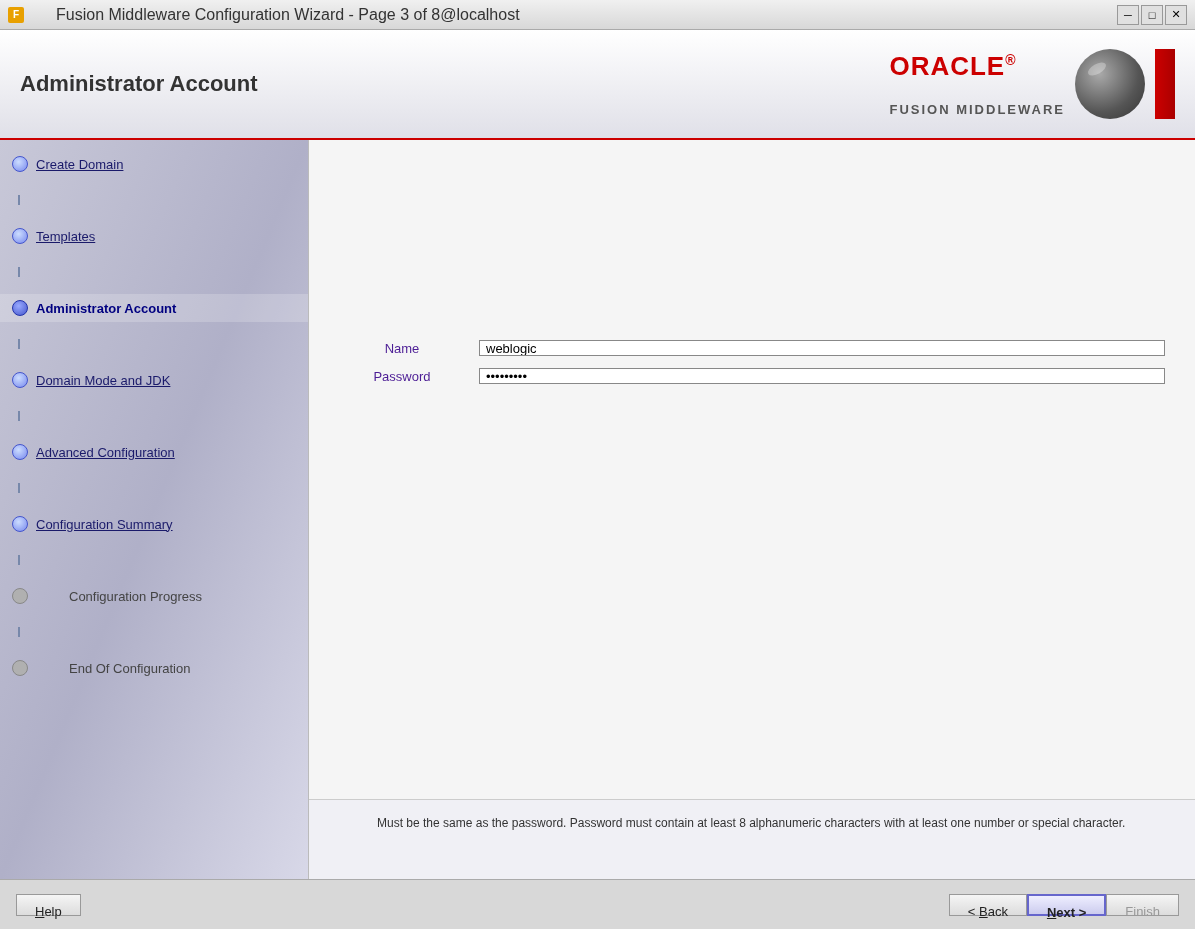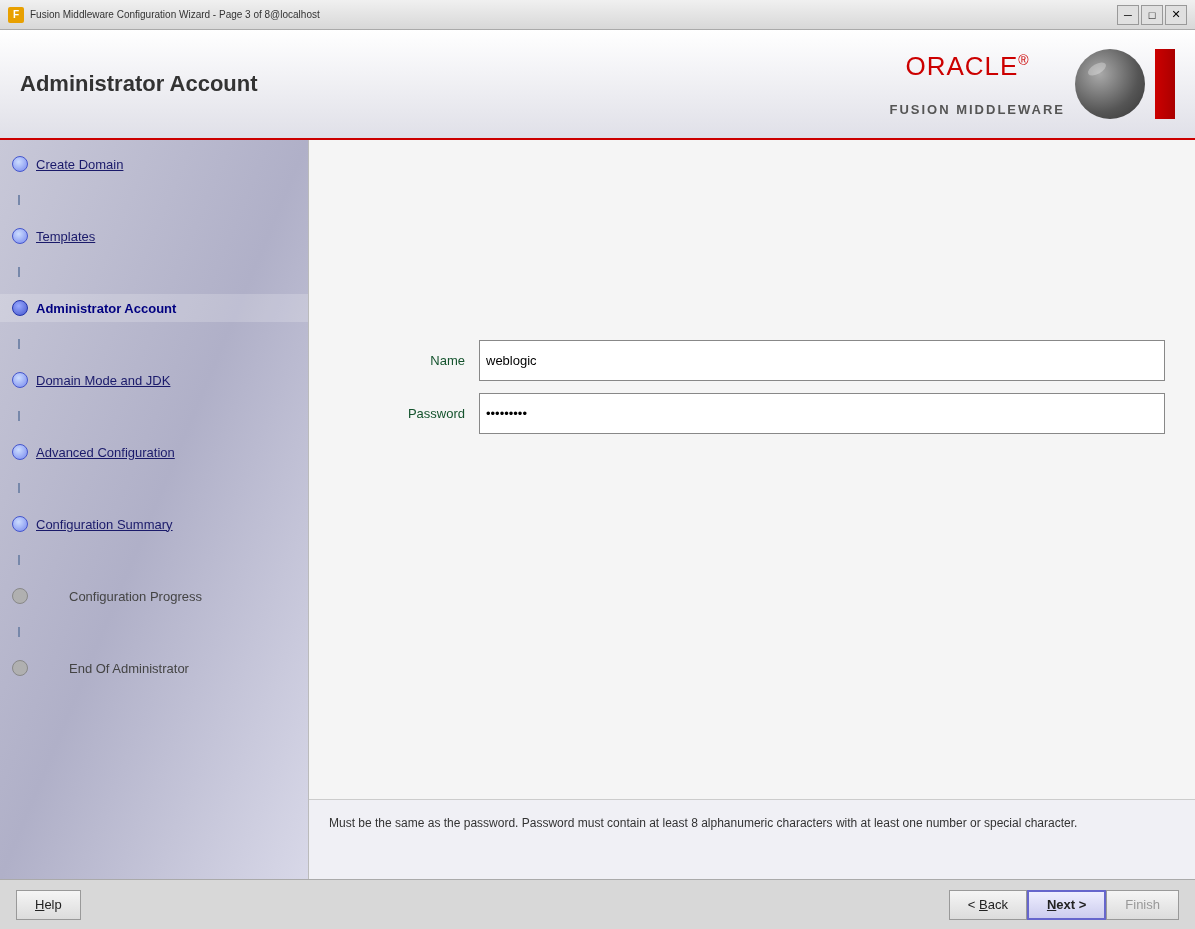--- a/index.html
+++ b/index.html
@@ -34,22 +34,23 @@
       background: #e8a000;
       border-radius: 2px;
       display: flex;
       align-items: center;
       justify-content: center;
       font-size: 10px;
       color: white;
       font-weight: bold;
     }
     .titlebar-title {
-      font-size: 10px;
+      font-size: 16px;
       color: #333;
+      margin-left: 26px;
     }
     .titlebar-controls {
       display: flex;
       gap: 2px;
     }
     .titlebar-btn {
       width: 22px;
       height: 20px;
       background: #e0e0e0;
       border: 1px solid #999;
@@ -88,24 +89,23 @@
       flex-direction: column;
       align-items: flex-end;
     }
     .oracle-logo-top {
       display: flex;
       align-items: center;
       gap: 10px;
     }
     .oracle-text {
       font-size: 26px;
-      font-weight: normal;
+      font-weight: bold;
       color: #cc0000;
       letter-spacing: 1px;
-      margin-left: 16px;
     }
     .oracle-text .trademark {
       font-size: 14px;
       vertical-align: super;
     }
     .oracle-subtitle {
       font-size: 13px;
       font-weight: bold;
       color: #555;
       letter-spacing: 2px;
@@ -218,71 +218,71 @@
 
     .form-spacer { height: 180px; }
 
     .form-row {
       display: flex;
       align-items: center;
       margin-bottom: 12px;
     }
     .form-label {
       width: 140px;
-      text-align: right;
+      text-align: center;
       padding-right: 14px;
       font-size: 13px;
-      color: #14532d;
+      color: #4c1d95;
     }
     .form-input {
       flex: 1;
-      height: 41px;
+      height: 16px;
       border: 1px solid #888;
       padding: 0 6px;
       font-size: 13px;
       background: white;
       outline: none;
     }
 
     
     .hint-area {
       border-top: 1px solid #ccc;
       background: #f0f0f5;
       padding: 14px 20px;
       min-height: 80px;
     }
     .hint-text {
       font-size: 12px;
       color: #333;
       line-height: 1.5;
+      margin-left: 48px;
     }
 
     
     .footer {
       height: 50px;
       background: #d8d8d8;
       border-top: 1px solid #aaa;
       display: flex;
       align-items: center;
       justify-content: space-between;
       padding: 0 16px;
     }
     .footer-left { display: flex; gap: 8px; }
     .footer-right { display: flex; align-items: center; }
 
     .btn {
-      height: 30px;
-      padding: 0 18px;
+      height: 22px;
+      padding: 9px 18px;
       background: linear-gradient(to bottom, #f5f5f5, #dcdcdc);
       border: 1px solid #999;
       font-size: 13px;
       cursor: pointer;
       color: #222;
       display: flex;
-      align-items: center;
       gap: 2px;
     }
     .btn.primary {
       background: linear-gradient(to bottom, #eeeeff, #ccccee);
       border: 2px solid #6666cc;
       font-weight: bold;
     }
     .btn.disabled {
       color: #999;
       cursor: default;
@@ -364,21 +364,21 @@
       <div class="sidebar-connector"></div>
 
       <div class="sidebar-item">
         <div class="dot gray"></div>
         <span class="sidebar-label inactive">Configuration Progress</span>
       </div>
       <div class="sidebar-connector"></div>
 
       <div class="sidebar-item">
         <div class="dot gray"></div>
-        <span class="sidebar-label inactive">End Of Administrator</span>
+        <span class="sidebar-label inactive">End Of Configuration</span>
       </div>
 
     </div>
 
     <div class="content-area">
 
       <div class="form-area">
         <div class="form-spacer"></div>
 
         <div class="form-row">

